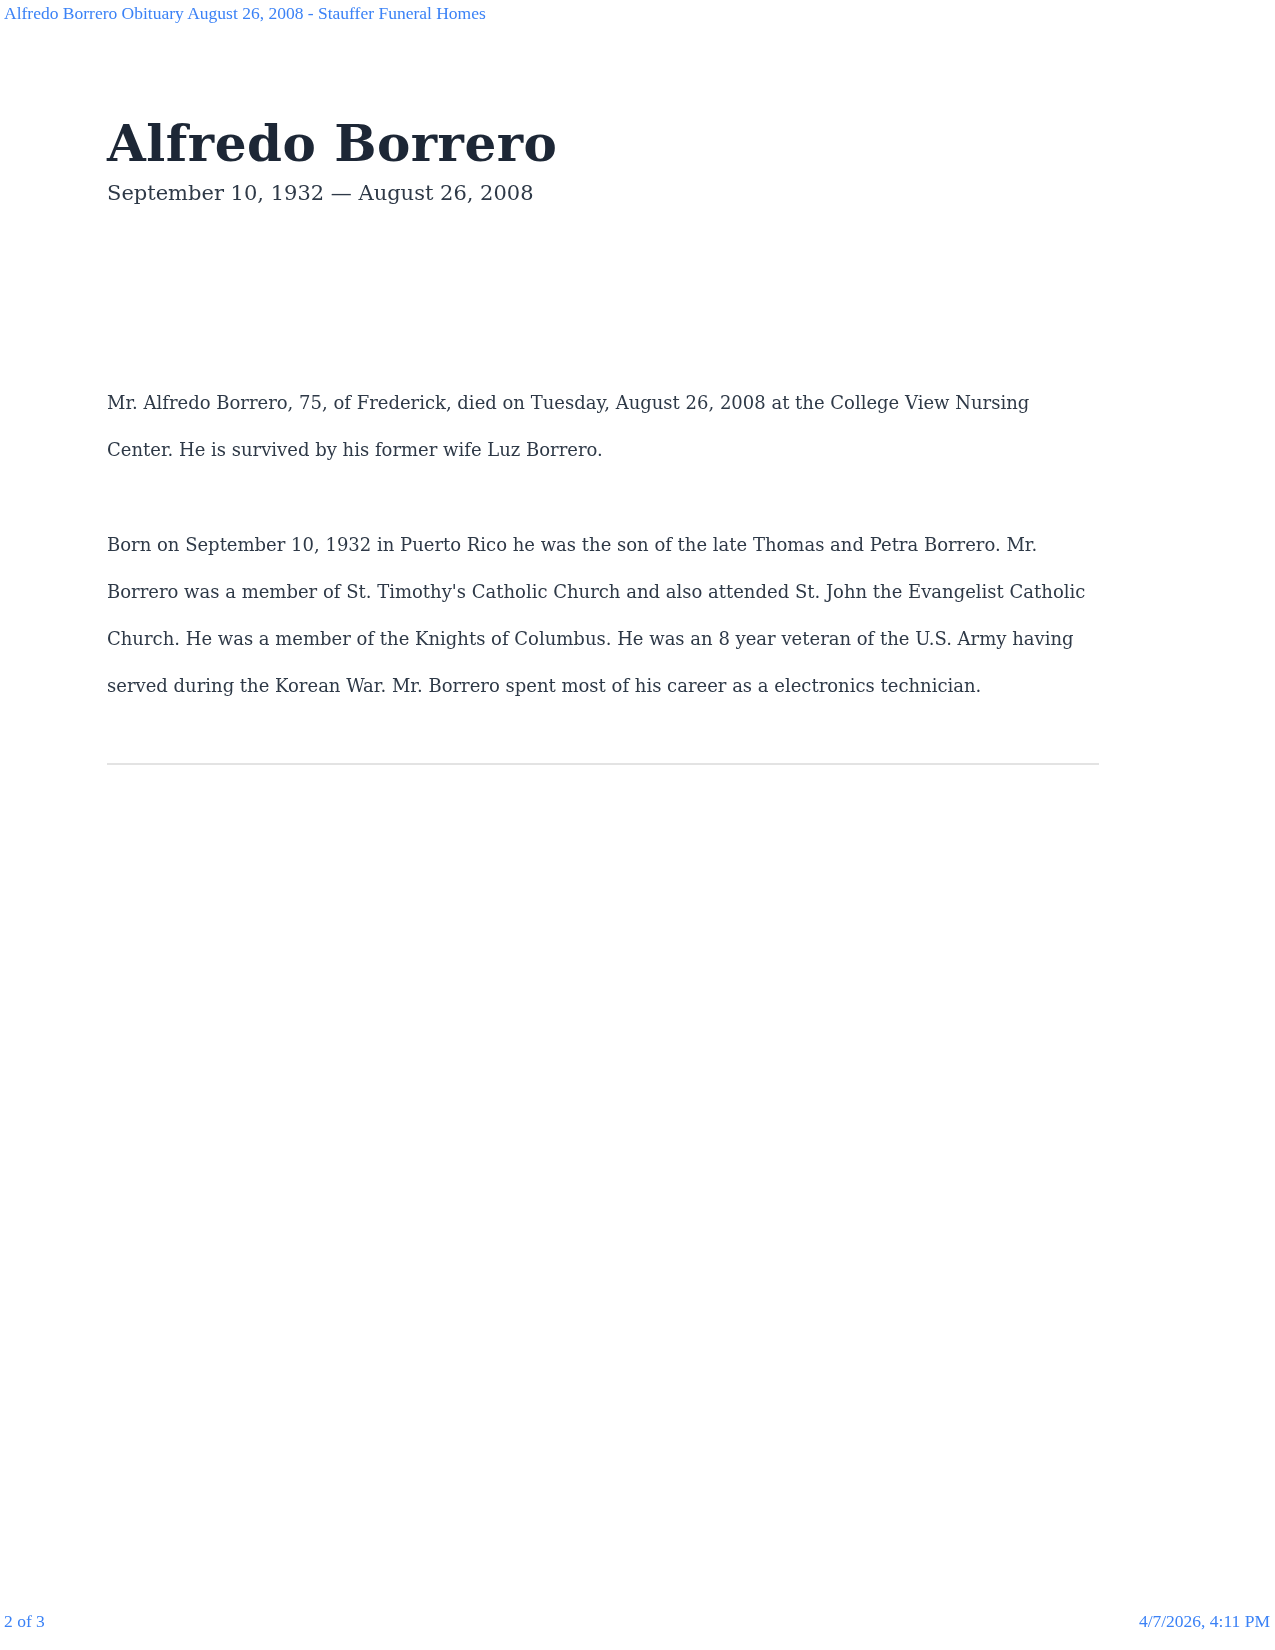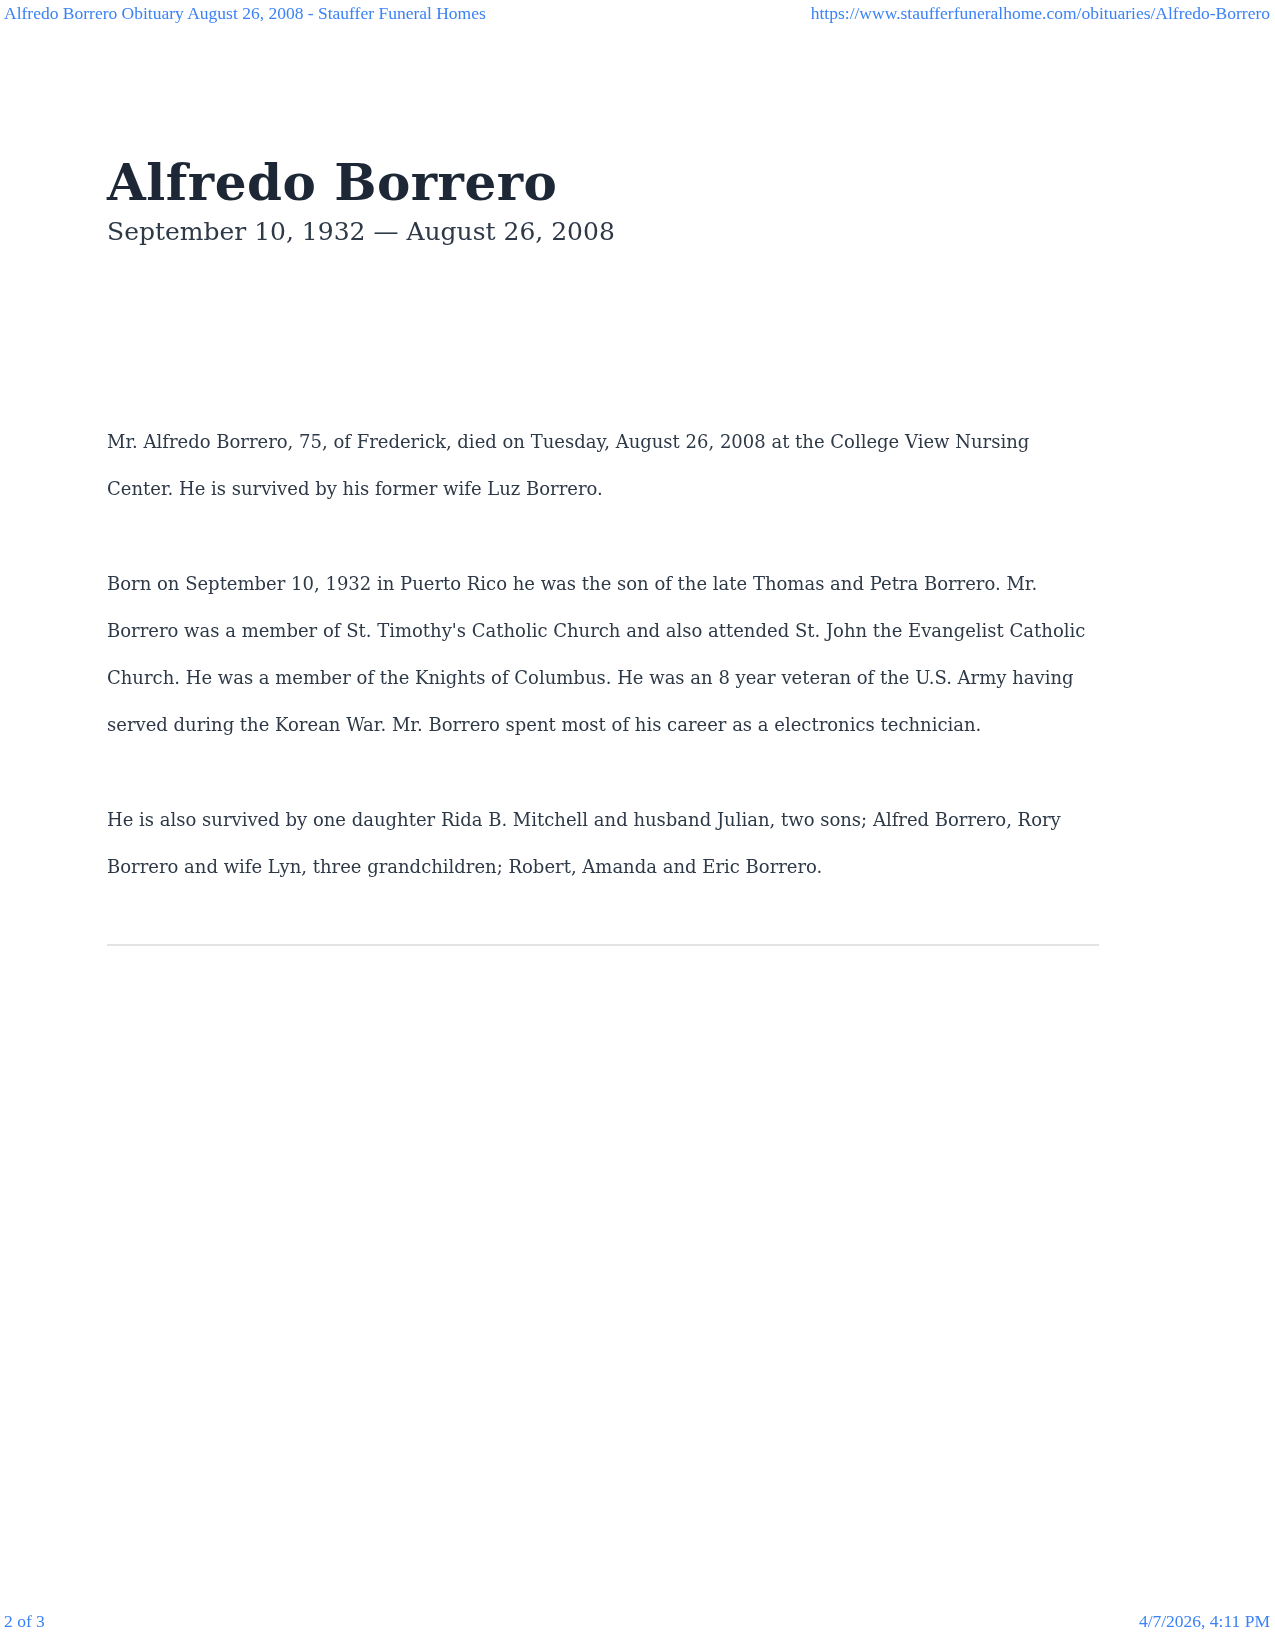--- a/index.html
+++ b/index.html
@@ -31,34 +31,33 @@
   .print-footer { bottom: 18px; }
 
   
   .content {
     position: absolute;
     left: 107px;
     top: 116px;
     width: 992px;
     font-family: "DejaVu Serif", serif;
     color: #2e3947;
-    margin-top: 39px;
   }
   .obit-name {
     margin: 0;
     font-family: "DejaVu Serif", serif;
     font-weight: bold;
     font-size: 50px;
     line-height: 1.12;
     letter-spacing: 0.5px;
     color: #1d2736;
   }
   .obit-dates {
     margin: 7px 0 0 0;
-    font-size: 25px;
+    font-size: 21px;
     line-height: 28px;
     color: #2e3947;
   }
   .obit-body p {
     margin: 0 0 48px 0;
     font-size: 18px;
     line-height: 47px;
     color: #2e3947;
   }
   .obit-body p.first {
@@ -72,32 +71,30 @@
     border-top: 2px solid #e3e3e3;
     margin: 54px 0 0 0;
     width: 100%;
   }
 </style>
 </head>
 <body>
 
 <div class="print-header">
   <span>Alfredo Borrero Obituary August 26, 2008 - Stauffer Funeral Homes</span>
-  <span>https://www.staufferfuneralhome.com/obituaries/Alfredo-Borrero</span>
 </div>
 
 <div class="content">
   <h1 class="obit-name">Alfredo Borrero</h1>
 
   <div class="obit-dates">September 10, 1932 — August 26, 2008</div>
 
   <div class="obit-body">
     <p class="first">Mr. Alfredo Borrero, 75, of Frederick, died on Tuesday, August 26, 2008 at the College View Nursing Center. He is survived by his former wife Luz Borrero.</p>
     <p>Born on September 10, 1932 in Puerto Rico he was the son of the late Thomas and Petra Borrero. Mr. Borrero was a member of St. Timothy's Catholic Church and also attended St. John the Evangelist Catholic Church. He was a member of the Knights of Columbus. He was an 8 year veteran of the U.S. Army having served during the Korean War. Mr. Borrero spent most of his career as a electronics technician.</p>
-    <p>He is also survived by one daughter Rida B. Mitchell and husband Julian, two sons; Alfred Borrero, Rory Borrero and wife Lyn, three grandchildren; Robert, Amanda and Eric Borrero.</p>
   </div>
 
   <hr class="divider">
 </div>
 
 <div class="print-footer">
   <span>2 of 3</span>
   <span>4/7/2026, 4:11 PM</span>
 </div>
 

